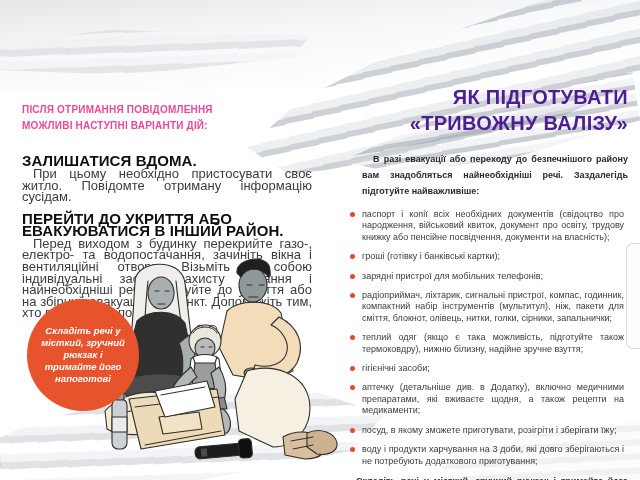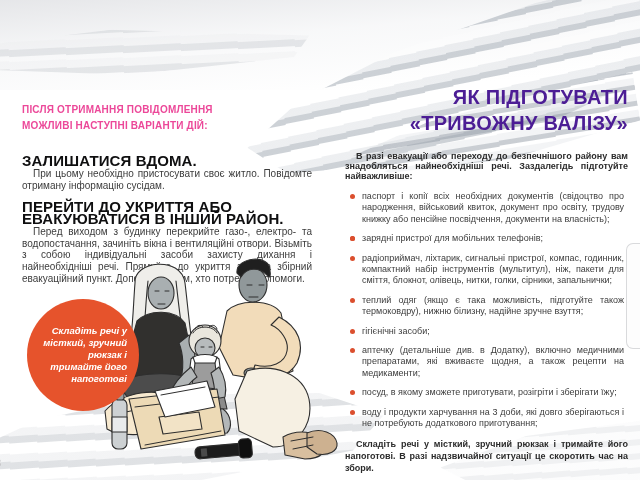--- a/index.html
+++ b/index.html
@@ -71,43 +71,43 @@
   }
   
   .left-col{position:absolute;left:22px;top:98px;width:290px;color:#333;}
   .left-heading{
     width:225px;margin:4px 0 22px 0;
     color:#ec4899;font-size:10px;font-weight:bold;line-height:15.5px;
     letter-spacing:.2px;
   }
   .sec-title{margin:0;color:#0f0f10;font-size:15px;font-weight:bold;line-height:12px;letter-spacing:.1px;}
   .sec-body{
-    margin:1px 0 10px 0;font-size:10px;line-height:11.6px;color:#3c3c3c;
+    margin:1px 0 10px 0;font-size:13px;line-height:11.6px;color:#3c3c3c;
     text-align:justify;text-indent:11px;
   }
   
   .badge{
     position:absolute;left:27px;top:299px;width:112px;height:112px;
     background:#E6532C;border-radius:50%;
     display:flex;align-items:center;justify-content:center;
-    text-align:right;box-sizing:border-box;padding:12px;
+    text-align:center;box-sizing:border-box;padding:12px;
   }
   .badge span{
     color:#fff;font-size:9.5px;font-weight:bold;font-style:italic;line-height:12px;
   }
   
   .pagenum{position:absolute;left:-5px;top:457px;color:#b9babc;font-size:11px;}
   
   .right-col{position:absolute;left:345px;top:84px;width:283px;color:#333;}
   .right-title{
     margin:0 0 15px 0;text-align:right;
     color:#4c1d95;font-size:20px;font-weight:bold;line-height:26px;letter-spacing:.3px;
   }
   .intro{
-    margin:0 0 10px 0;font-size:9px;font-weight:bold;line-height:10px;
+    margin:0 0 10px 17px;font-size:9px;font-weight:bold;line-height:16px;
     color:#2b2b2b;text-align:justify;text-indent:11px;
   }
   ul.checklist{list-style:none;margin:4px;padding:0;}
   ul.checklist li{
     position:relative;padding-left:13px;margin-bottom:8px;
     font-size:9px;line-height:11.4px;color:#3c3c3c;text-align:justify;
   }
   ul.checklist li .dot{
     position:absolute;left:1px;top:3px;width:5px;height:5px;border-radius:50%;
     background:#DB4F2E;
@@ -221,21 +221,21 @@
 
   <div class="right-col">
     <h1 class="right-title"><span>ЯК ПІДГОТУВАТИ</span><br>
       <span>«ТРИВОЖНУ ВАЛІЗУ»</span>
     </h1>
 
     <p class="intro">В разі евакуації або переходу до безпечнішого району вам знадобляться найнеобхідніші речі. Заздалегідь підготуйте найважливіше:</p>
 
     <ul class="checklist">
         <li><span class="dot"></span><span>паспорт і копії всіх необхідних документів (свідоцтво про народження, військовий квиток, документ про освіту, трудову книжку або пенсійне посвідчення, документи на власність);</span></li>
-        <li><span class="dot"></span></li>
+        <li><span class="dot"></span><span>гроші (готівку і банківські картки);</span></li>
         <li><span class="dot"></span><span>зарядні пристрої для мобільних телефонів;</span></li>
         <li><span class="dot"></span><span>радіоприймач, ліхтарик, сигнальні пристрої, компас, годинник, компактний набір інструментів (мультитул), ніж, пакети для сміття, блокнот, олівець, нитки, голки, сірники, запальнички;</span></li>
         <li><span class="dot"></span><span>теплий одяг (якщо є така можливість, підготуйте також термоковдру), нижню білизну, надійне зручне взуття;</span></li>
         <li><span class="dot"></span><span>гігієнічні засоби;</span></li>
         <li><span class="dot"></span><span>аптечку (детальніше див. в Додатку), включно медичними препаратами, які вживаєте щодня, а також рецепти на медикаменти;</span></li>
         <li><span class="dot"></span><span>посуд, в якому зможете приготувати, розігріти і зберігати їжу;</span></li>
         <li><span class="dot"></span><span>воду і продукти харчування на 3 доби, які довго зберігаються і не потребують додаткового приготування;</span></li>
       </ul>
 
     <p class="outro">Складіть речі у місткий, зручний рюкзак і тримайте його напоготові. В разі надзвичайної ситуації це скоротить час на збори.</p>

